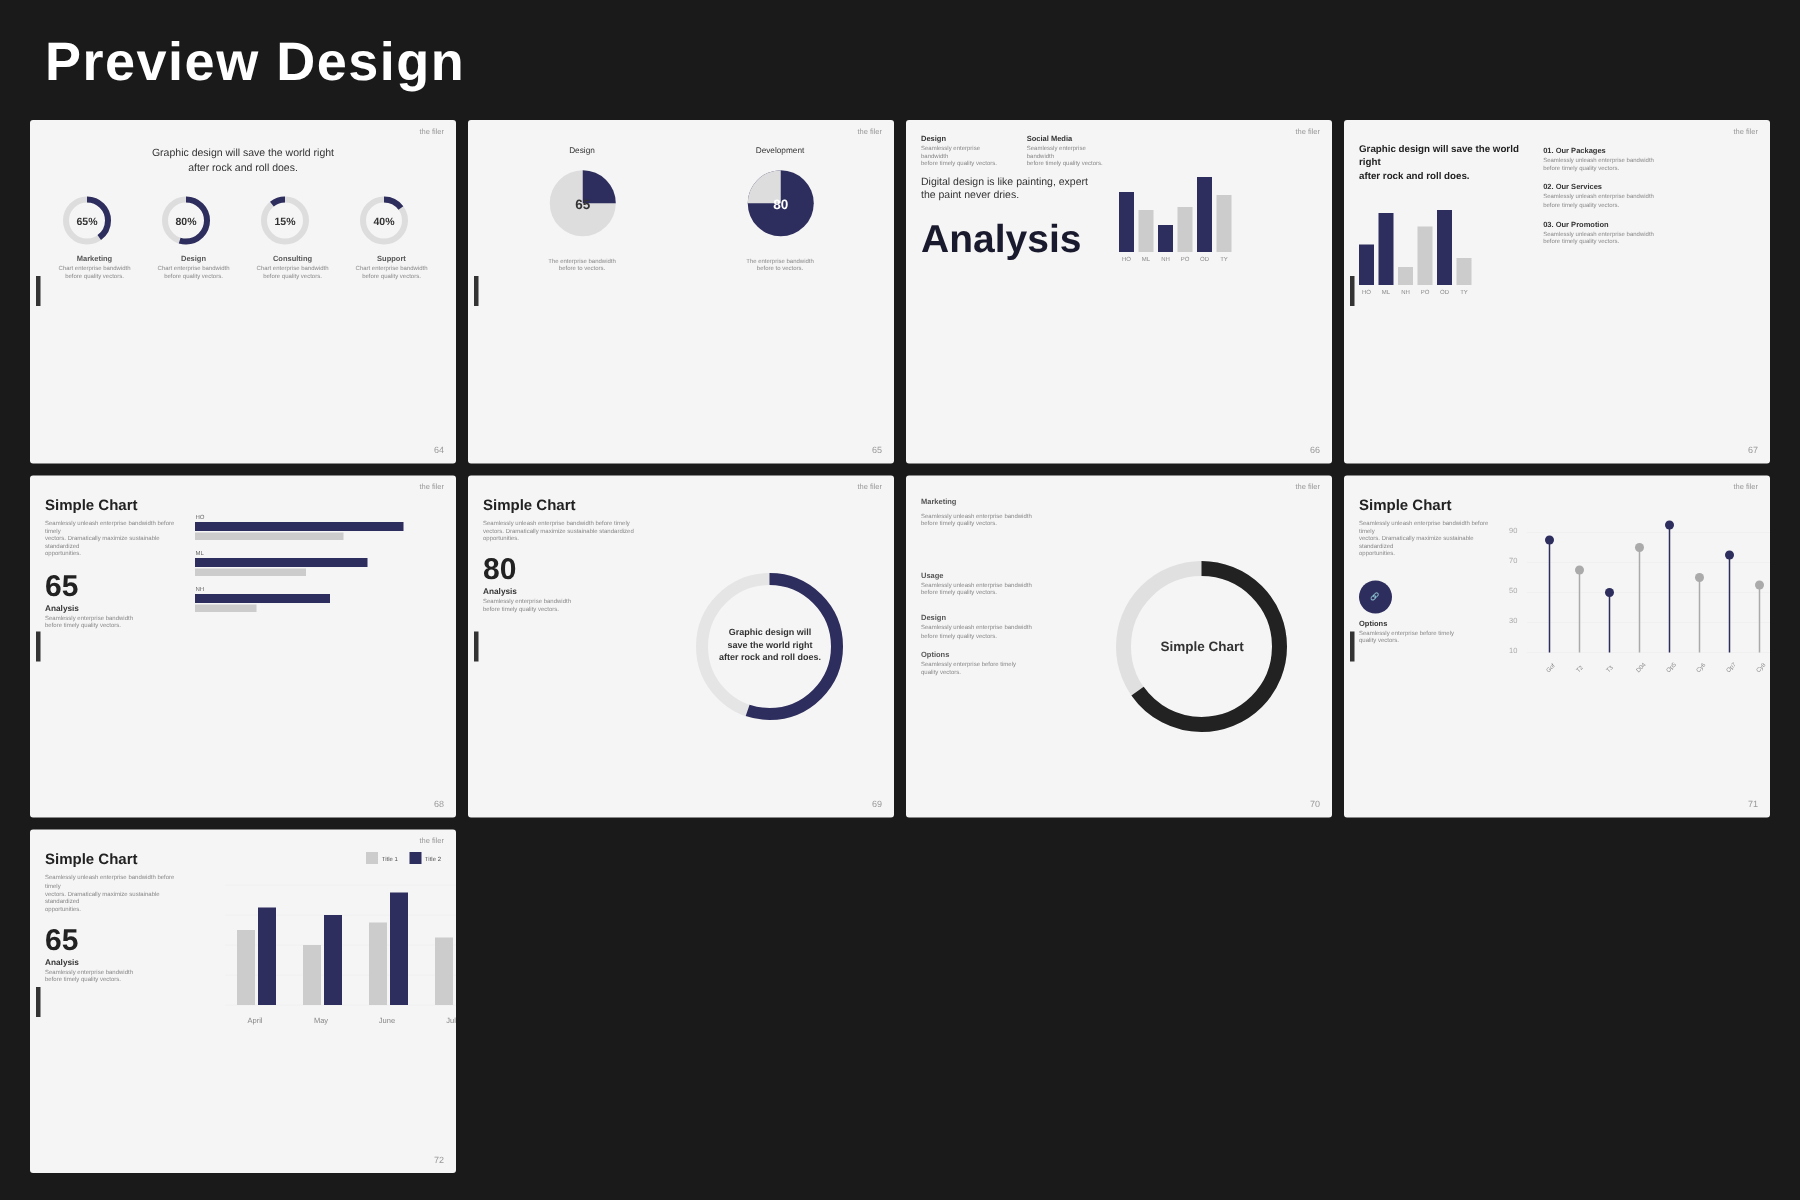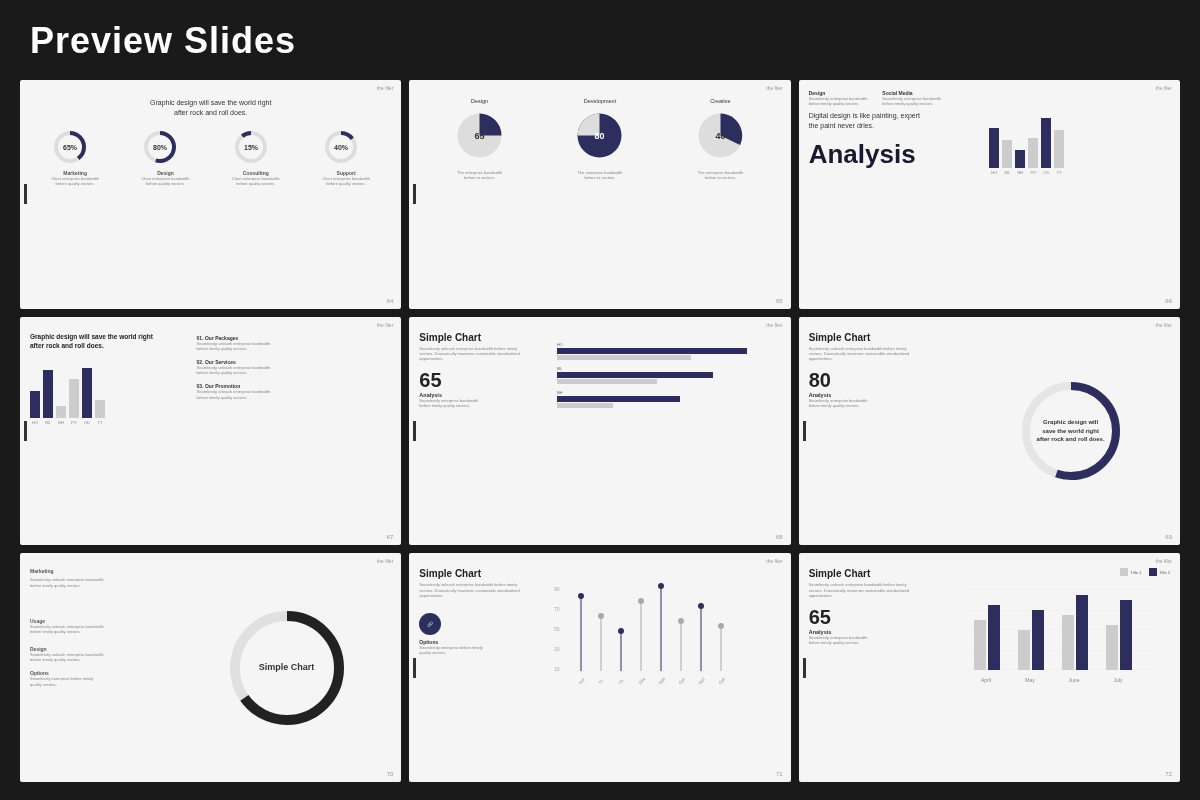--- a/index.html
+++ b/index.html
@@ -12,21 +12,21 @@
     }
     .header {
       padding: 20px 30px 10px;
       color: white;
       font-size: 36px;
       font-weight: 700;
       letter-spacing: 1px;
     }
     .grid {
       display: grid;
-      grid-template-columns: repeat(3, 1fr);
+      grid-template-columns: repeat(4, 1fr);
       grid-template-rows: repeat(3, 1fr);
       gap: 8px;
       padding: 8px 20px 15px;
       height: calc(800px - 75px);
     }
     .slide {
       background: #f5f5f5;
       border-radius: 2px;
       position: relative;
       overflow: hidden;
@@ -115,21 +115,21 @@
 
     
     .donut-svg {
       display: block;
     }
   </style>
 </head>
 <body>
 
 <div>
-  <h1 class="header">Preview Slides</h1>
+  <h1 class="header">Preview Design</h1>
 </div>
 
 <div class="grid">
 
   <div class="slide">
     <span class="brand">the filer</span>
     <div class="s1-left-bar"></div>
     <p class="s1-title">Graphic design will save the world right<br>after rock and roll does.</p>
     <div class="s1-charts">
       <div class="donut-wrap">
@@ -187,29 +187,20 @@
       </div>
       <div class="pie-wrap">
         <div class="s2-cat-label">Development</div>
         <svg width="55" height="55" viewBox="0 0 55 55">
           <circle cx="27.5" cy="27.5" r="22" fill="#2d2d5e"></circle>
           <path d="M27.5,27.5 L27.5,5.5 A22,22 0 0,0 5.5,27.5 Z" fill="#ddd"></path>
           <text x="27.5" y="31" text-anchor="middle" font-size="9" font-weight="bold" fill="white">80</text>
         </svg>
         <div class="pie-sub">The enterprise bandwidth<br>before to vectors.</div>
       </div>
-      <div class="pie-wrap">
-        <div class="s2-cat-label">Creative</div>
-        <svg width="55" height="55" viewBox="0 0 55 55">
-          <circle cx="27.5" cy="27.5" r="22" fill="#ddd"></circle>
-          <path d="M27.5,27.5 L27.5,5.5 A22,22 0 0,1 47,37 Z" fill="#2d2d5e"></path>
-          <text x="27.5" y="31" text-anchor="middle" font-size="9" font-weight="bold" fill="#333">40</text>
-        </svg>
-        <div class="pie-sub">The enterprise bandwidth<br>before to vectors.</div>
-      </div>
     </div>
     <span class="slide-num">65</span>
   </div>
 
   <div class="slide">
     <span class="brand">the filer</span>
     <div style="display:flex; height:100%;">
       <div style="width:50%; padding-right:6px;">
         <div style="display:flex; gap:15px; margin-bottom:5px;">
           <div>

